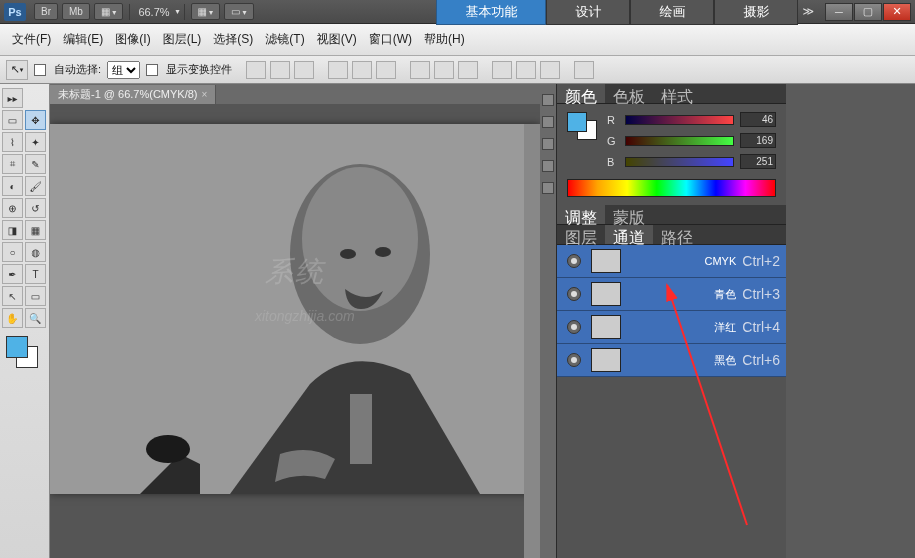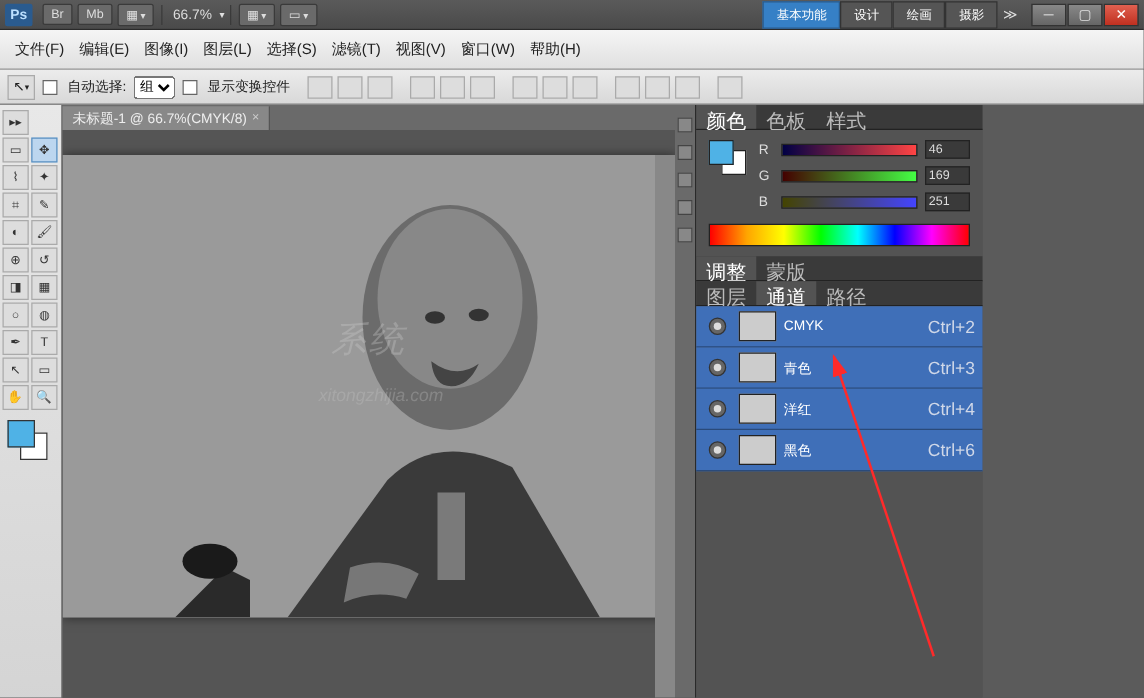--- a/index.html
+++ b/index.html
@@ -4,21 +4,21 @@
 <style>
 * { margin: 0; padding: 0; box-sizing: border-box; font-family: "Microsoft YaHei", Arial, sans-serif; }
 body { background: #5b5b5b; width: 915px; height: 558px; overflow: hidden; font-size: 11px; color: #e0e0e0; }
 .titlebar { height: 24px; background: linear-gradient(#5a5a5a,#4a4a4a); display: flex; align-items: center; padding: 0 4px; border-bottom: 1px solid #2a2a2a; }
 .titlebar .ps-logo { width: 22px; height: 18px; background: #2a5b8f; color: #bde0ff; font-weight: bold; font-size: 11px; display: flex; align-items: center; justify-content: center; border-radius: 2px; margin-right: 6px; }
 .titlebar .tb-btn { padding: 2px 6px; margin: 0 2px; background: #6a6a6a; border: 1px solid #3a3a3a; border-radius: 2px; font-size: 10px; color: #ddd; }
 .titlebar .tb-sep { width: 1px; height: 16px; background: #3a3a3a; margin: 0 4px; }
 .titlebar .zoom-label { margin: 0 4px; color: #ddd; }
 .titlebar .dropdown-icon { margin-left: 2px; font-size: 8px; }
 .titlebar .spacer { flex: 1; }
-.titlebar .workspace { padding: 3px 10px; background: #555; border: 1px solid #333; font-size: 10px; color: #fff; }
+.titlebar .workspace { padding: 3px 28px; background: #555; border: 1px solid #333; font-size: 13px; color: #fff; }
 .titlebar .workspace.active { background: #3680c6; border-color: #2a5a8a; }
 .titlebar .win-ctrl { margin-left: 6px; display: flex; }
 .titlebar .win-ctrl div { width: 28px; height: 18px; display: flex; align-items: center; justify-content: center; margin-left: 1px; border: 1px solid #333; background: linear-gradient(#888,#666); }
 .titlebar .win-ctrl .close { background: linear-gradient(#e06050,#c03020); color: #fff; }
 .menubar { height: 32px; background: linear-gradient(#f5f5f5,#e0e0e0); display: flex; align-items: center; padding: 0 6px; border-bottom: 1px solid #aaa; color: #222; }
 .menubar .menu-item { padding: 2px 6px; font-size: 12px; }
 .optbar { height: 28px; background: linear-gradient(#ececec,#d8d8d8); display: flex; align-items: center; padding: 0 6px; border-bottom: 1px solid #888; color: #222; gap: 6px; }
 .optbar .tool-icon { width: 22px; height: 20px; background: #ddd; border: 1px solid #aaa; display:flex; align-items:center; justify-content:center; }
 .optbar select { font-size: 11px; height: 18px; }
 .optbar .checkbox { width: 12px; height: 12px; border: 1px solid #666; background: #fff; display:inline-block; margin-right: 2px; }
@@ -49,31 +49,31 @@
 .panel-tabs { height: 20px; background: #3a3a3a; display:flex; border-bottom:1px solid #222; }
 .panel-tab { padding: 3px 8px; font-size: 16px; color: #bbb; }
 .panel-tab.active { background: #535353; color: #fff; }
 .color-panel { padding: 8px 10px; background: #535353; }
 .slider-row { display:flex; align-items:center; gap:6px; margin-bottom:6px; }
 .slider-row .ch { width: 12px; color:#ddd; }
 .slider-row .track { flex:1; height: 10px; border:1px solid #222; position:relative; }
 .slider-row .track.r { background: linear-gradient(to right,#004,#f44); }
 .slider-row .track.g { background: linear-gradient(to right,#400,#4f4); }
 .slider-row .track.b { background: linear-gradient(to right,#440,#44f); }
-.slider-row input { width: 36px; font-size: 10px; background:#3a3a3a; border:1px solid #222; color:#ddd; padding:1px 2px; }
+.slider-row input { width: 36px; font-size: 10px; background:#3a3a3a; border:1px solid #222; color:#ddd; text-align:right; padding:1px 2px; }
 .color-swatch-pair { width: 34px; height: 28px; position:relative; margin-right: 6px; }
 .color-swatch-pair .fg { position:absolute; width:20px; height:20px; background:#4fb2e6; border:1px solid #222; }
 .color-swatch-pair .bg { position:absolute; width:20px; height:20px; background:#fff; border:1px solid #222; top:8px; left:10px; }
 .spectrum { height: 18px; background: linear-gradient(to right, red,orange,yellow,lime,cyan,blue,magenta,red); margin: 4px 0 0 0; border:1px solid #222; }
 .channel-panel { background: #535353; flex:1; position:relative; }
 .channel-row { display:flex; align-items:center; padding: 4px 6px; background:#3f6fb8; border-bottom:1px solid #2a4a7a; gap:6px; }
 .channel-row .eye { width:14px; height:14px; background:#666; border:1px solid #333; border-radius:50%; display:flex; align-items:center; justify-content:center; }
 .channel-row .eye::after { content:''; width:6px; height:6px; background:#ddd; border-radius:50%; }
 .channel-row .thumb { width: 30px; height: 24px; background:#ccc; border:1px solid #222; }
-.channel-row .cname { flex:1; color:#fff; font-size:11px; }
+.channel-row .cname { flex:1; color:#fff; font-size:11px;text-align:right; }
 .channel-row .shortcut { color:#d0d8e8; font-size:14px;text-align:right; }
 svg.arrow { position:absolute; top:0; left:0; }
 .eye-col { width: 22px; display:flex; justify-content:center; }
 .adjust-panel { height: 20px; }
 </style>
 </head>
 <body>
 
 <div class="titlebar">
   <div class="ps-logo">Ps</div>

